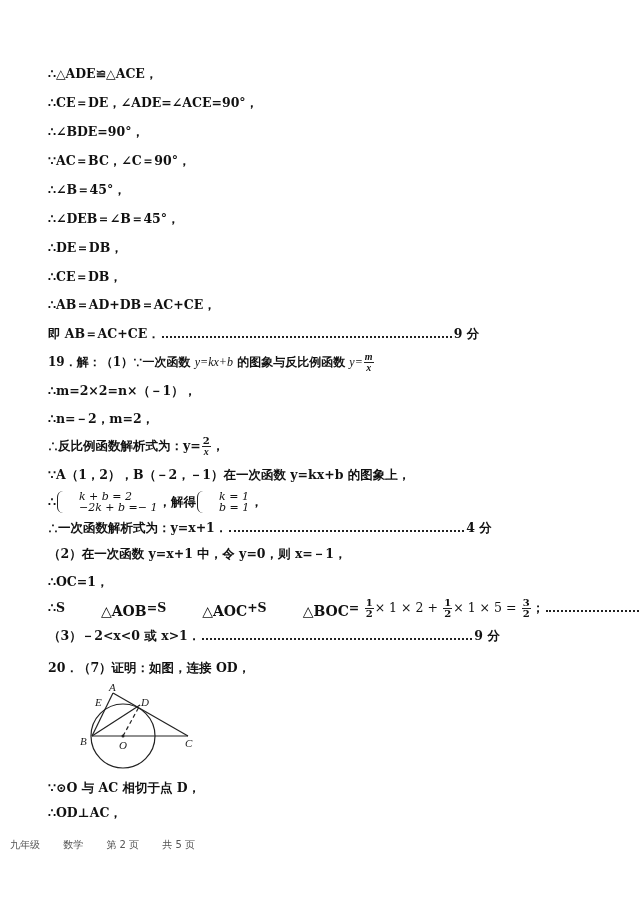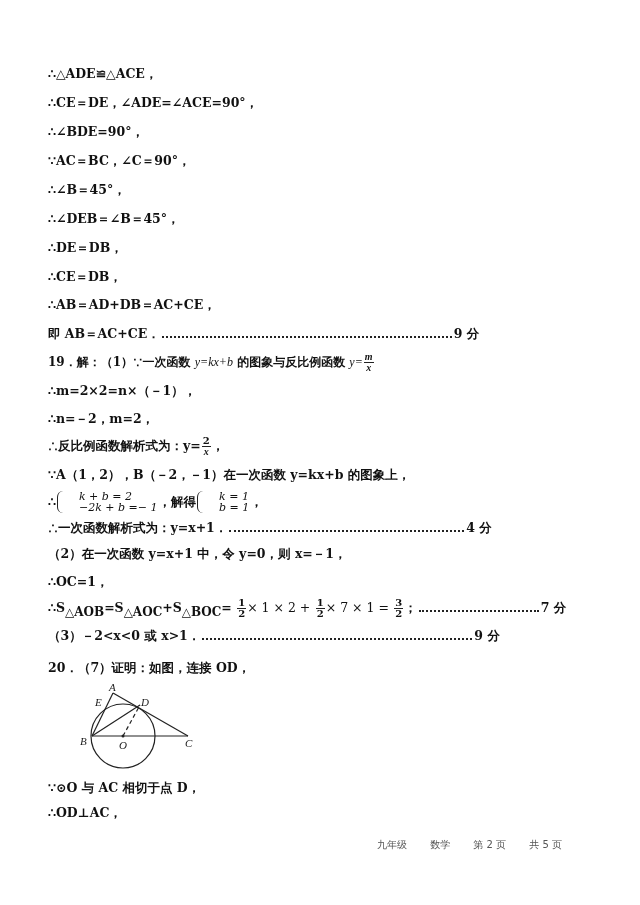--- a/index.html
+++ b/index.html
@@ -25,26 +25,26 @@
     }
     .frac .num { display: block; border-bottom: 1px solid #222; padding: 0 1px; }
     .frac .den { display: block; padding: 0 1px; }
     .sys {
       display: inline-block; vertical-align: middle; font-weight: normal;
       font-family: "DejaVu Serif", serif; font-style: italic; font-size: 11px;
       line-height: 11px; border-left: 1.5px solid #222; border-radius: 6px 0 0 6px;
       padding-left: 21px; margin: 0 1px;
     }
     .footer {
-      position: absolute; top: 838px; left: 0; width: 572px; text-align: right;
+      position: absolute; top: 838px; left: 0; width: 572px; text-align: left;
       font-size: 10px; color: #555; font-family: "DejaVu Sans", sans-serif;
     }
     .footer span { margin: 0 10px; }
     .figure { position: absolute; left: 70px; top: 680px; width: 140px; height: 100px; }
-    sub { font-size: 12px; }
+    sub { font-size: 14px; margin-left: 36px; }
   </style>
 </head>
 <body>
 
 <div>
 
   <div class="line" style="top:66px">∴△ADE≌△ACE，</div>
   <div class="line" style="top:95px">∴CE＝DE，∠ADE=∠ACE=90°，</div>
   <div class="line" style="top:124px">∴∠BDE=90°，</div>
   <div class="line" style="top:153px">∵AC＝BC，∠C＝90°，</div>
@@ -70,21 +70,21 @@
     <span>∴</span><span class="sys"><span style="display:block">k + b = 2</span><span style="display:block">−2k + b =− 1</span></span><span>，解得</span><span class="sys"><span style="display:block">k = 1</span><span style="display:block">b = 1</span></span><span>，</span>
   </div>
   <div class="line" style="top:494px; top:520px">
     <span>∴一次函数解析式为：y=x+1．</span><span class="dots" style="width:235px"></span><span>4 分</span>
   </div>
   <div class="line" style="top:546px">（2）在一次函数 y=x+1 中，令 y=0，则 x=－1，</div>
   <div class="line" style="top:574px">∴OC=1，</div>
   <div class="line" style="top:598px">
     <span>∴S</span><sub>△AOB</sub><span>=S</span><sub>△AOC</sub><span>+S</span><sub>△BOC</sub><span>=</span>
     <span class="frac"><span class="num">1</span><span class="den">2</span></span><span style="font-weight:normal">× 1 × 2 +</span>
-    <span class="frac"><span class="num">1</span><span class="den">2</span></span><span style="font-weight:normal">× 7 × 1 =</span>
+    <span class="frac"><span class="num">1</span><span class="den">2</span></span><span style="font-weight:normal">× 1 × 5 =</span>
     <span class="frac"><span class="num">3</span><span class="den">2</span></span><span>；</span><span class="dots" style="width:120px"></span><span>7 分</span>
   </div>
   <div class="line" style="top:628px">
     <span>（3）－2&lt;x&lt;0 或 x&gt;1．</span><span class="dots" style="width:270px"></span><span>9 分</span>
   </div>
 
   <div class="line" style="top:660px">20．（7）证明：如图，连接 OD，</div>
 
   <svg class="figure" viewBox="0 0 140 100">
     <circle cx="53" cy="56" r="32" fill="none" stroke="#222" stroke-width="1.2"></circle>

